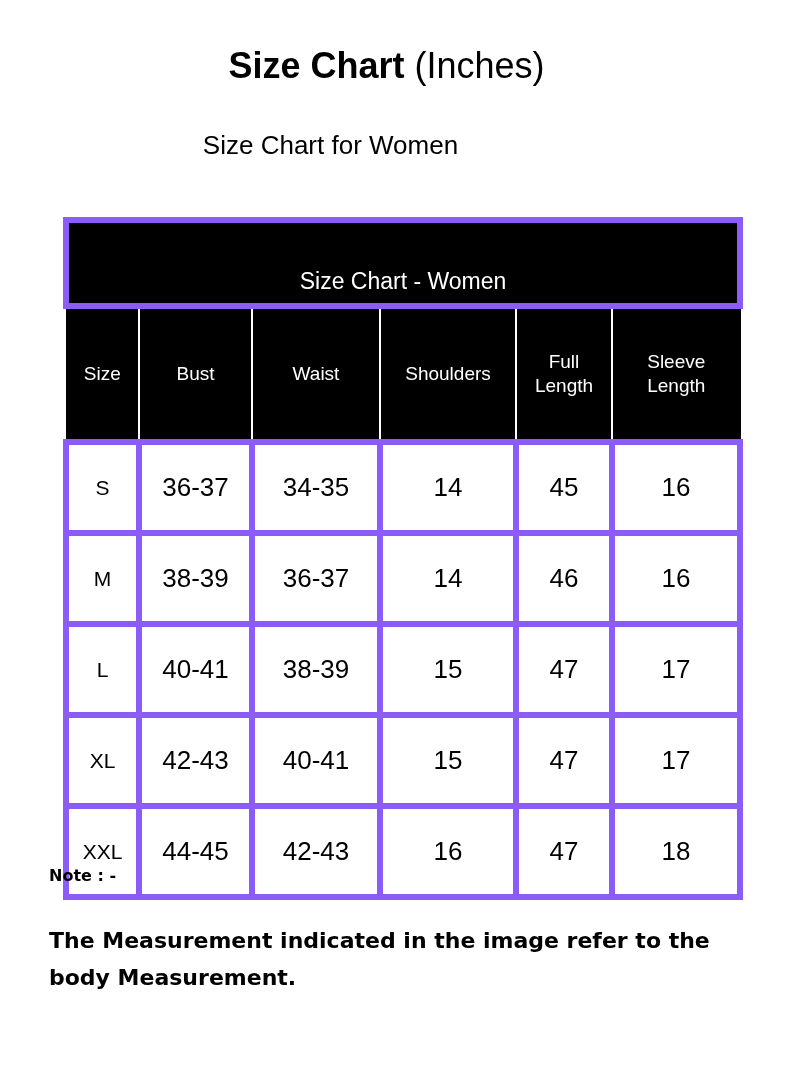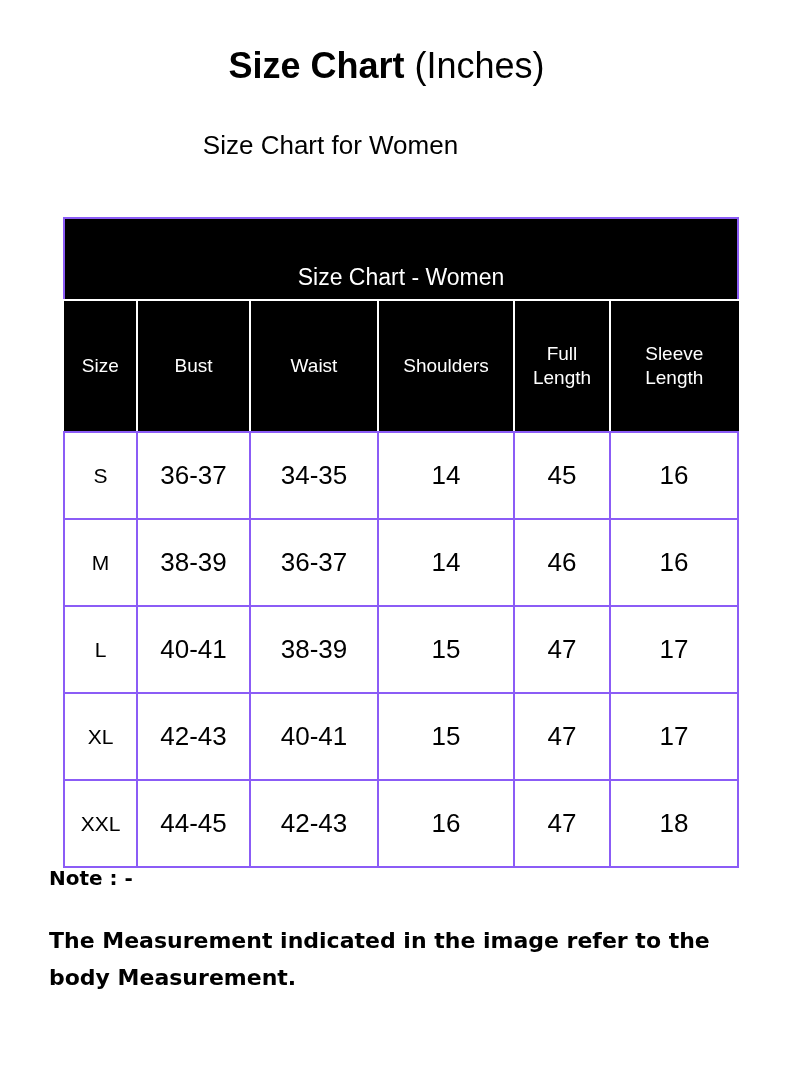--- a/index.html
+++ b/index.html
@@ -1,28 +1,28 @@
 <!DOCTYPE html>
 <html><head>
 <meta charset="utf-8">
 <style>
   html, body { margin: 0; padding: 0; background: #ffffff; }
   body { width: 800px; height: 1092px; position: relative; overflow: hidden; font-family: "Liberation Sans", sans-serif; color: #000; }
   .title { position: absolute; top: 44px; left: 0; width: 773px; text-align: center; font-size: 36px; line-height: 44px; }
   .title b { font-weight: bold; }
   .subtitle { position: absolute; top: 128px; left: 0; width: 661px; text-align: center; font-size: 26px; line-height: 34px; }
   table { position: absolute; top: 217px; left: 63px; width: 674px; border-collapse: collapse; table-layout: fixed; }
-  td, th { border: 2px solid #8b5cf6; text-align: center; padding: 0; }
+  td, th { border: 6px solid #8b5cf6; text-align: center; padding: 0; }
   .caption-row th { background: #000; color: #fff; height: 72px; font-size: 23px; font-weight: normal; vertical-align: bottom; padding-bottom: 8px; border-bottom: 2px solid #fff; }
   .head-row th { background: #000; color: #fff; height: 98px; font-size: 19px; font-weight: normal; line-height: 24px; border-left: 2px solid #fff; border-right: 2px solid #fff; }
   .head-row th:first-child { border-left: 1px solid #000; margin-top: 24px; }
   .head-row th:last-child { border-right: 1px solid #000; }
   tbody td { height: 85px; font-size: 26px; }
   tbody td.size { font-size: 21px; }
-  .note-label { position: absolute; top: 866px; left: 49px; font-family: "DejaVu Sans", sans-serif; font-weight: bold; font-size: 20px; }
+  .note-label { position: absolute; top: 866px; left: 49px; font-family: "DejaVu Sans", sans-serif; font-weight: bold; font-size: 16px; }
   .note-text { position: absolute; top: 914px; left: 49px; width: 720px; font-family: "DejaVu Sans", sans-serif; font-weight: bold; font-size: 22px; line-height: 37px; margin-top: 8px; }
 </style>
 </head>
 <body>
 
 <div class="title"><b>Size Chart</b><span> (Inches)</span></div>
 <div class="subtitle">Size Chart for Women</div>
 
 <table>
   <colgroup>

